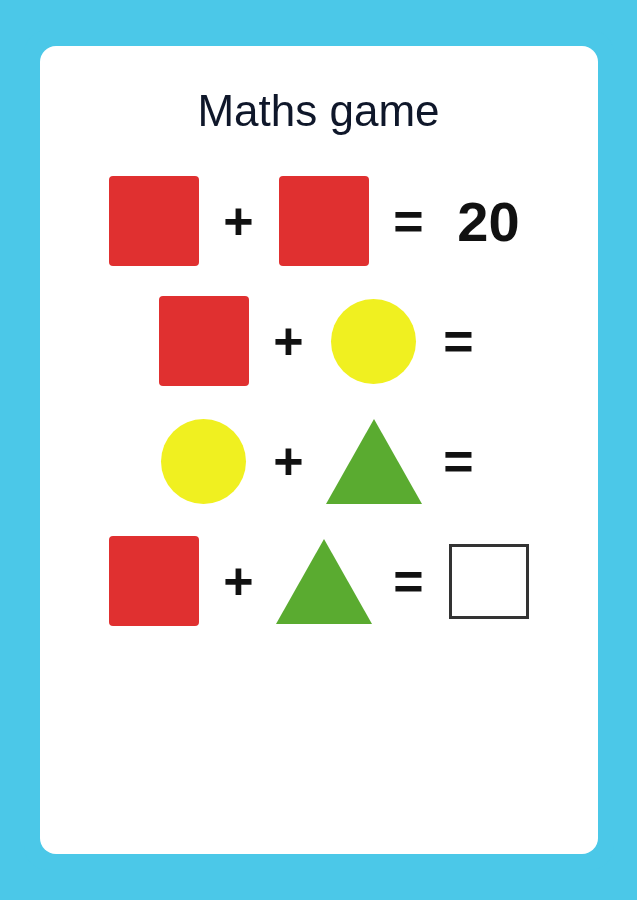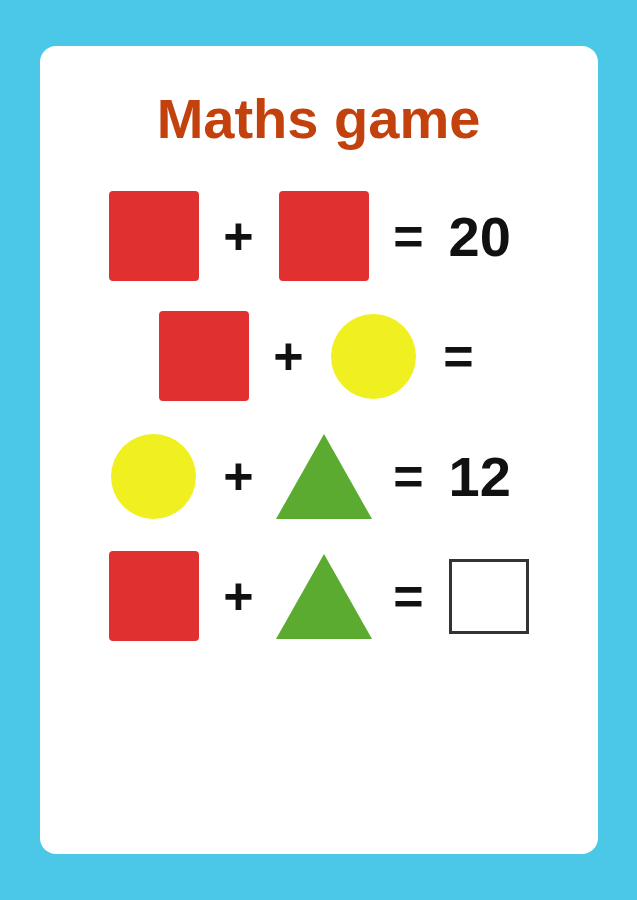--- a/index.html
+++ b/index.html
@@ -35,23 +35,23 @@
       background-color: #ffffff;
       border-radius: 16px;
       display: flex;
       flex-direction: column;
       align-items: center;
       justify-content: flex-start;
       padding: 30px 40px;
     }
 
     .title {
-      font-size: 56px;
-      font-weight: bold;
-      color: #c2410c;
+      font-size: 44px;
+      font-weight: normal;
+      color: #0f172a;
       margin-bottom: 40px;
       margin-top: 10px;
       font-family: Arial, sans-serif;
     }
 
     .equations-container {
       display: flex;
       flex-direction: column;
       gap: 30px;
       width: 100%;
@@ -112,20 +112,21 @@
       width: 40px;
       text-align: center;
       line-height: 1;
     }
 
     .result {
       font-size: 56px;
       font-weight: bold;
       color: #111111;
       width: 80px;
+      text-align: center;
     }
 
     .answer-box {
       width: 80px;
       height: 75px;
       border: 3px solid #333333;
       background-color: #ffffff;
     }
   </style>
 </head>
@@ -162,21 +163,20 @@
 
       <div class="equation-row">
         <div class="shape-container">
           <div class="yellow-circle"></div>
         </div>
         <div class="operator">+</div>
         <div class="shape-container">
           <div class="green-triangle"></div>
         </div>
         <div class="equals">=</div>
-        <div class="result">12</div>
       </div>
 
       <div class="equation-row">
         <div class="shape-container">
           <div class="red-square"></div>
         </div>
         <div class="operator">+</div>
         <div class="shape-container">
           <div class="green-triangle"></div>
         </div>

